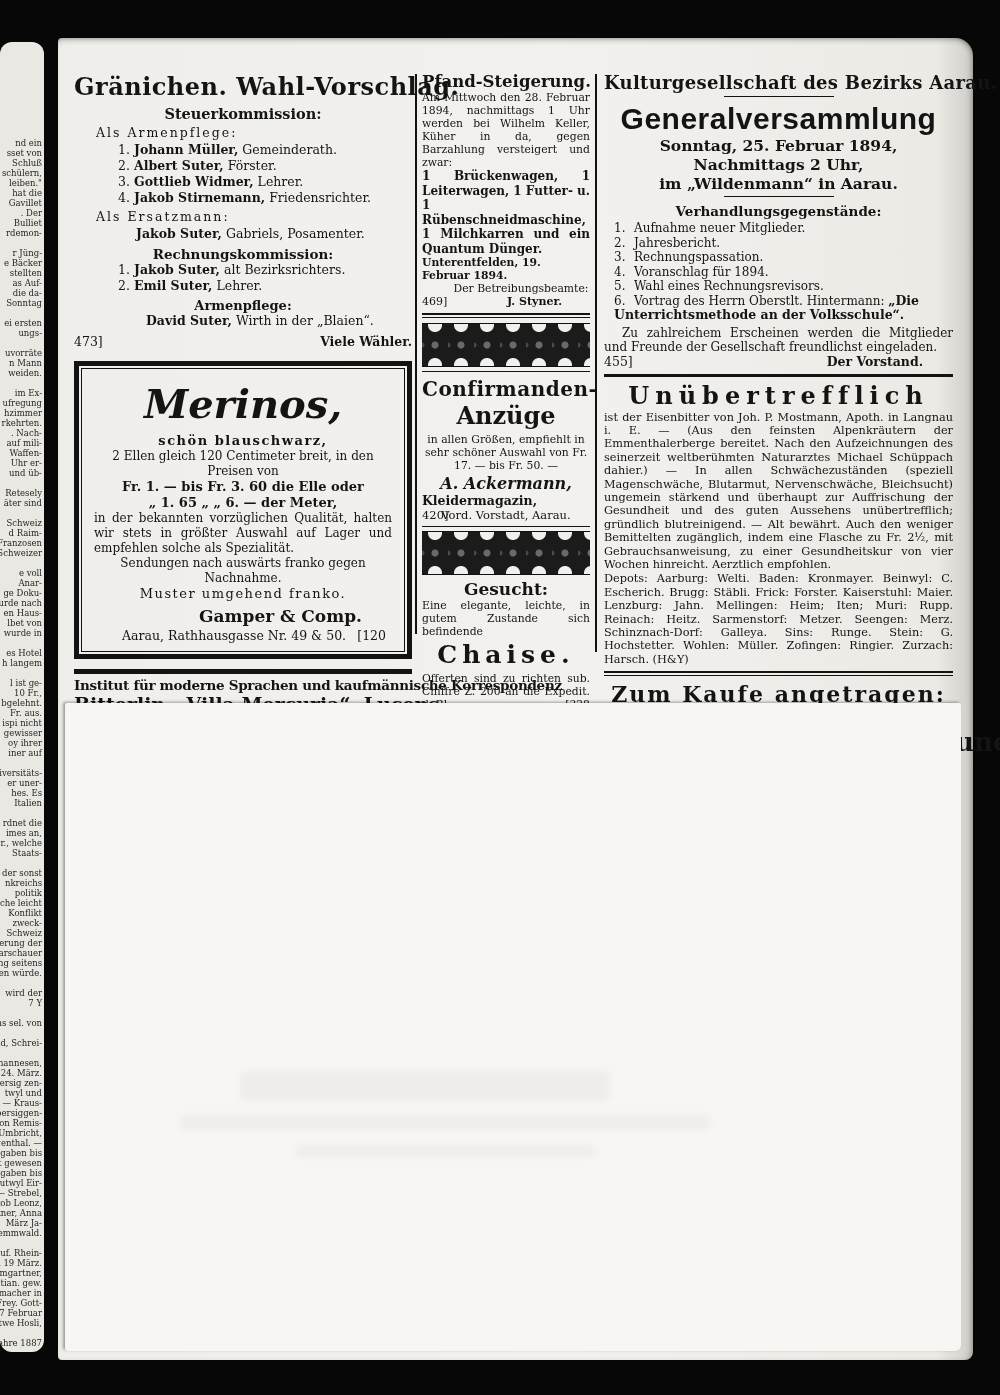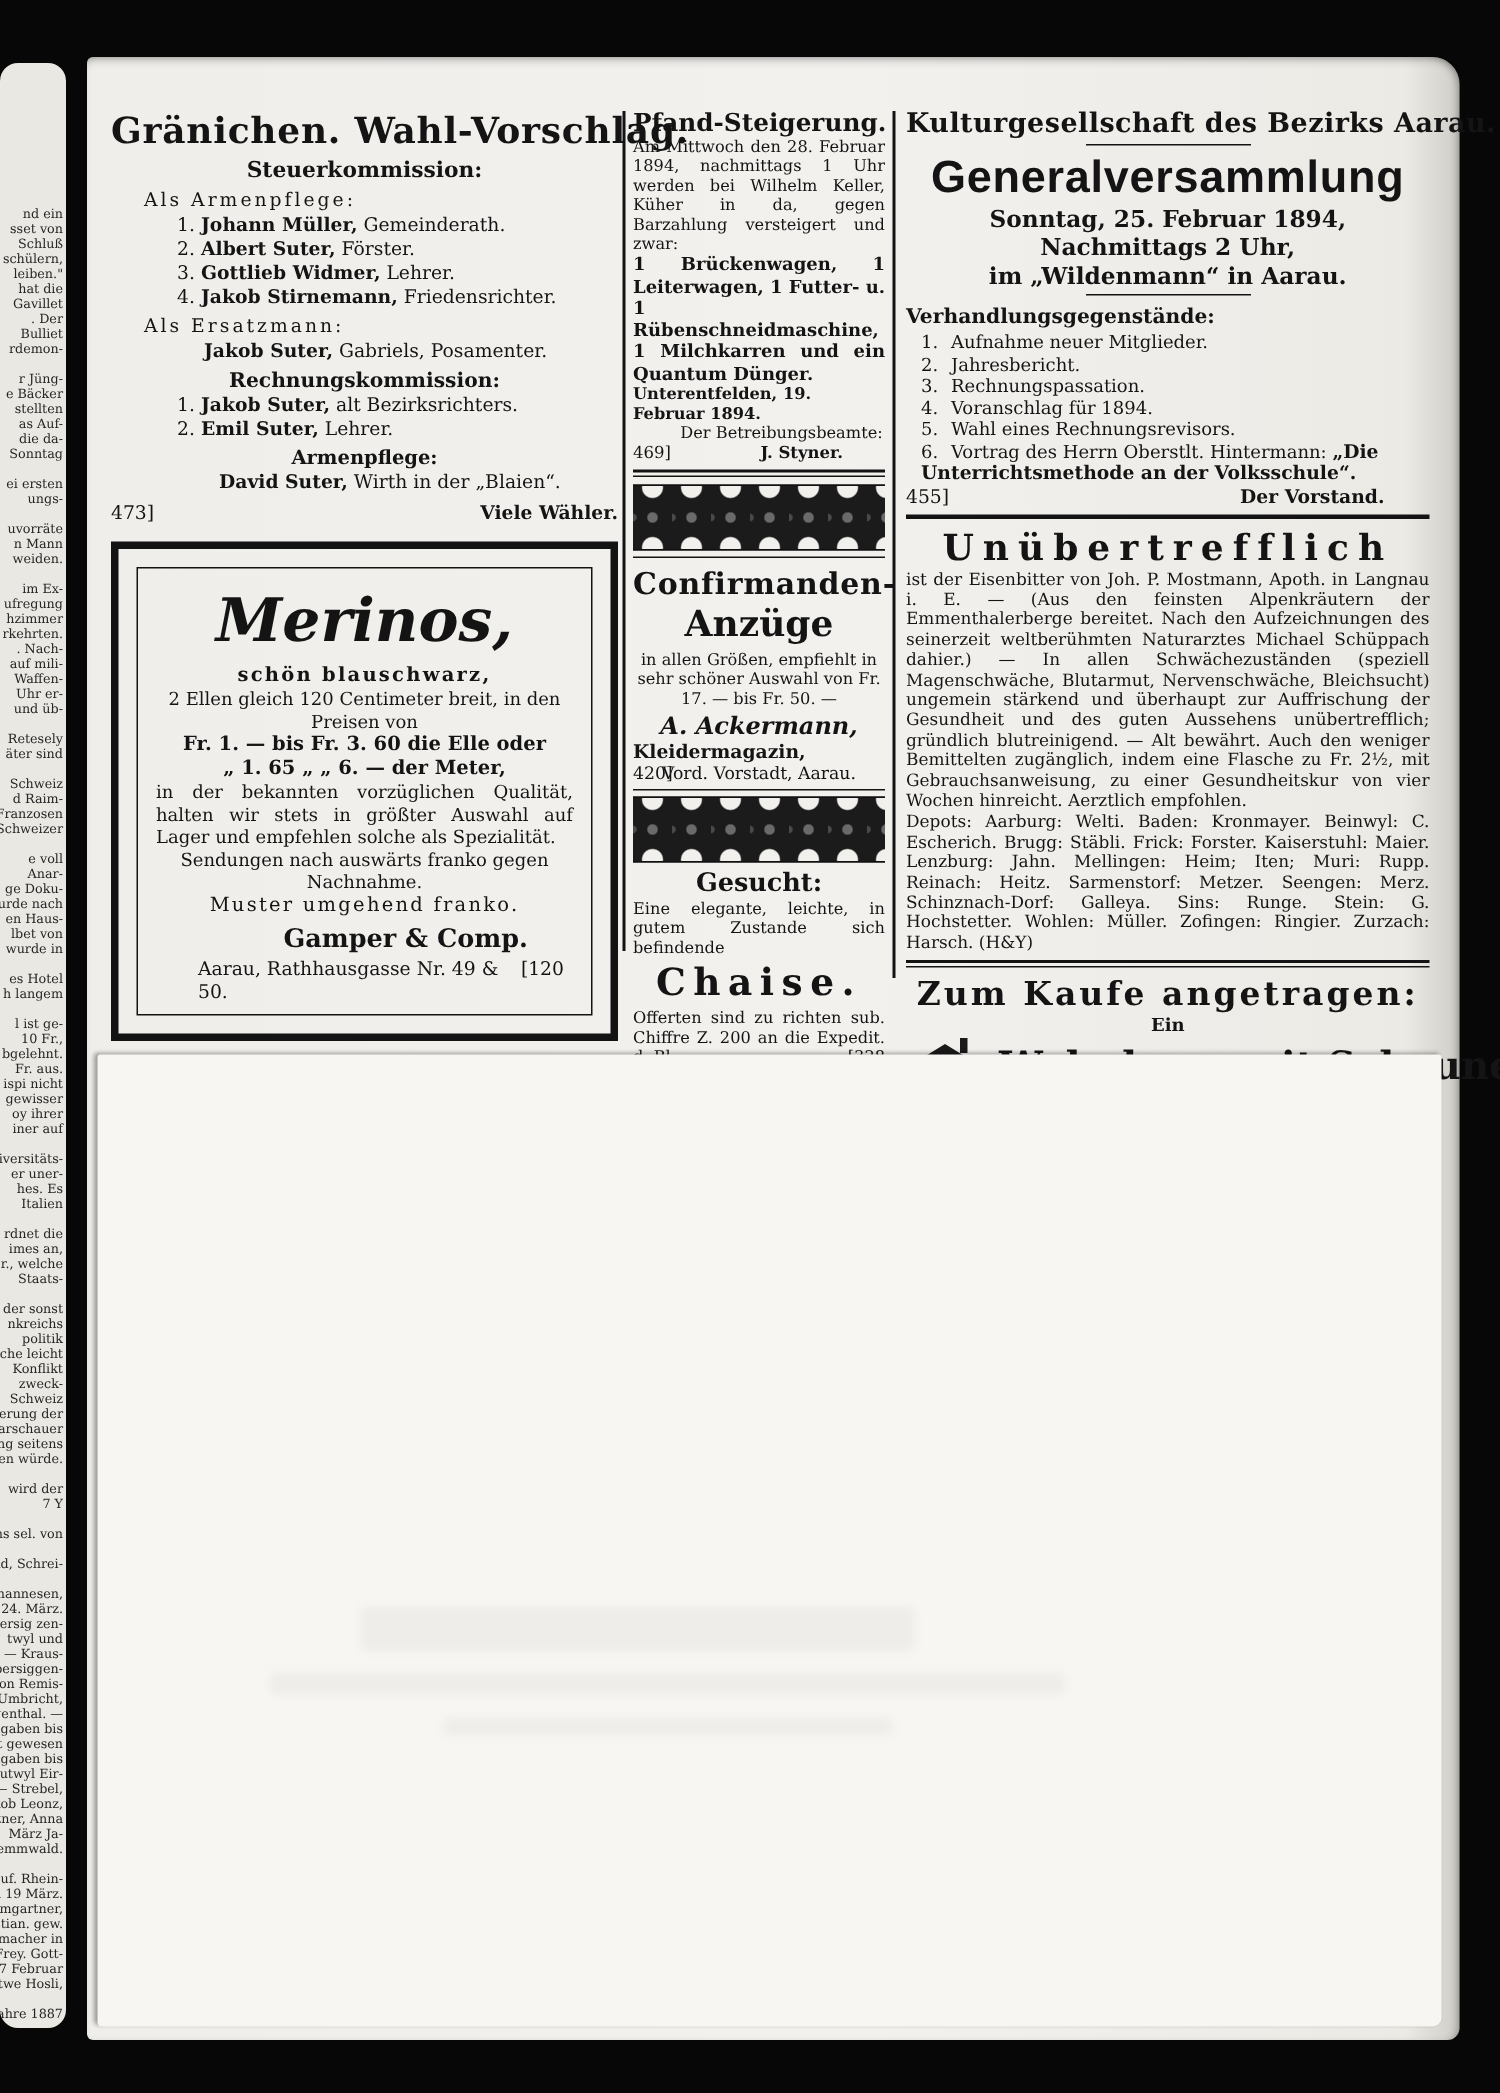--- a/index.html
+++ b/index.html
@@ -56,21 +56,21 @@
   
   .wahl-title{font-size:24px;font-weight:bold;white-space:nowrap;text-align:center;letter-spacing:.5px;}
   .wahl-sub{font-size:14.5px;font-weight:bold;text-align:center;margin-top:4px;}
   .wahl-label{font-size:12.5px;letter-spacing:2px;margin:3px 0 2px 22px;}
   .wahl-item{font-size:12.5px;margin-left:44px;line-height:16px;}
   .wahl-item .num{display:inline-block;width:16px;}
   .wahl-single{font-size:12.5px;margin-left:62px;line-height:16px;}
   .wahl-footer{display:flex;justify-content:space-between;font-size:12.5px;margin-top:5px;}
 
   .merinos-box{border:5px solid #131313;margin-top:12px;}
-  .merinos-in{border:1px solid #131313;margin:12px;padding:14px 12px 8px;}
+  .merinos-in{border:1px solid #131313;margin:2px;padding:14px 12px 8px;}
   .merinos-title{font-size:40px;font-weight:bold;font-style:italic;text-align:center;line-height:42px;margin-bottom:8px;}
   .t12{font-size:12px;line-height:15px;}
   .t13{font-size:13px;line-height:16px;}
   .merinos-firm{font-size:17px;font-weight:bold;text-align:right;padding-right:30px;margin-top:4px;}
   .merinos-addr{display:flex;justify-content:space-between;font-size:12.5px;padding:2px 6px 0 28px;}
 
   .inst{border-top:5px solid #131313;margin-top:10px;padding-top:3px;}
   .inst-l1{font-size:13.5px;font-weight:bold;white-space:nowrap;text-align:center;letter-spacing:-.3px;}
   .inst-l2{font-size:19px;font-weight:bold;white-space:nowrap;text-align:center;}
   .inst-l3{font-size:12.5px;font-weight:bold;text-align:center;}
@@ -107,21 +107,21 @@
   .verk-row{position:relative;}
   .verk-ref{position:absolute;left:0;bottom:0;font-weight:normal;font-size:11px;}
   .magd-head{font-size:13px;font-weight:bold;text-align:center;letter-spacing:3px;margin-top:6px;}
   .hand{font-family:"DejaVu Sans",sans-serif;font-weight:bold;letter-spacing:0;}
 
   
   .kult-head{font-size:18px;font-weight:bold;white-space:nowrap;letter-spacing:.3px;}
   .gv-title{font-family:"Liberation Sans",sans-serif;font-size:30px;font-weight:bold;text-align:center;line-height:34px;letter-spacing:.5px;}
   .gv-when1{font-size:15.5px;font-weight:bold;text-align:center;line-height:19px;}
   .gv-when2{font-size:15.5px;font-weight:bold;text-align:center;line-height:19px;}
-  .agenda-head{font-size:13.5px;font-weight:bold;text-align:left;margin:6px 0 2px;}
+  .agenda-head{font-size:13.5px;font-weight:bold;text-align:center;margin:6px 0 2px;}
   .agenda-item{font-size:12px;line-height:14.5px;margin-left:10px;text-indent:0;}
   .agenda-item .num{display:inline-block;width:20px;}
   .agenda-item b{font-size:12.5px;}
   .agenda-invite{font-size:12px;line-height:14px;text-align:justify;margin-top:3px;text-indent:18px;}
   .agenda-foot{display:flex;justify-content:space-between;font-size:12.5px;}
   .eis-title{font-size:24px;font-weight:bold;text-align:center;letter-spacing:6px;line-height:30px;margin-top:2px;}
   .eis-body{font-size:11.3px;line-height:13.4px;text-align:justify;}
   .eis-depots{font-size:11.3px;line-height:13.4px;text-align:justify;margin-top:1px;}
   .kaufe-head{font-size:22px;font-weight:bold;text-align:center;letter-spacing:2px;margin-top:4px;}
   .kaufe-ein{font-size:12px;font-weight:bold;text-align:center;}
@@ -412,20 +412,21 @@
         <div class="hr-short"></div>
         <div class="agenda-head">Verhandlungsgegenstände:</div>
         <div>
             <div class="agenda-item"><span class="num">1.</span><span>Aufnahme neuer Mitglieder.</span> <b></b></div>
             <div class="agenda-item"><span class="num">2.</span><span>Jahresbericht.</span> <b></b></div>
             <div class="agenda-item"><span class="num">3.</span><span>Rechnungspassation.</span> <b></b></div>
             <div class="agenda-item"><span class="num">4.</span><span>Voranschlag für 1894.</span> <b></b></div>
             <div class="agenda-item"><span class="num">5.</span><span>Wahl eines Rechnungsrevisors.</span> <b></b></div>
             <div class="agenda-item"><span class="num">6.</span><span>Vortrag des Herrn Oberstlt. Hintermann:</span> <b>„Die Unterrichtsmethode an der Volksschule“.</b></div>
           </div>
+        <div class="agenda-invite">Zu zahlreichem Erscheinen werden die Mitglieder und Freunde der Gesellschaft freundlichst eingeladen.</div>
         <div class="agenda-foot">
           <span>455]</span>
           <span class="b" style="padding-right:30px">Der Vorstand.</span>
         </div>
         <div class="rule-heavy"></div>
       </div>
 
       <div>
         <div class="eis-title">Unübertrefflich</div>
         <div class="eis-body">ist der Eisenbitter von Joh. P. Mostmann, Apoth. in Langnau i. E. — (Aus den feinsten Alpenkräutern der Emmenthalerberge bereitet. Nach den Aufzeichnungen des seinerzeit weltberühmten Naturarztes Michael Schüppach dahier.) — In allen Schwächezuständen (speziell Magenschwäche, Blutarmut, Nervenschwäche, Bleichsucht) ungemein stärkend und überhaupt zur Auffrischung der Gesundheit und des guten Aussehens unübertrefflich; gründlich blutreinigend. — Alt bewährt. Auch den weniger Bemittelten zugänglich, indem eine Flasche zu Fr. 2½, mit Gebrauchsanweisung, zu einer Gesundheitskur von vier Wochen hinreicht. Aerztlich empfohlen.</div>

